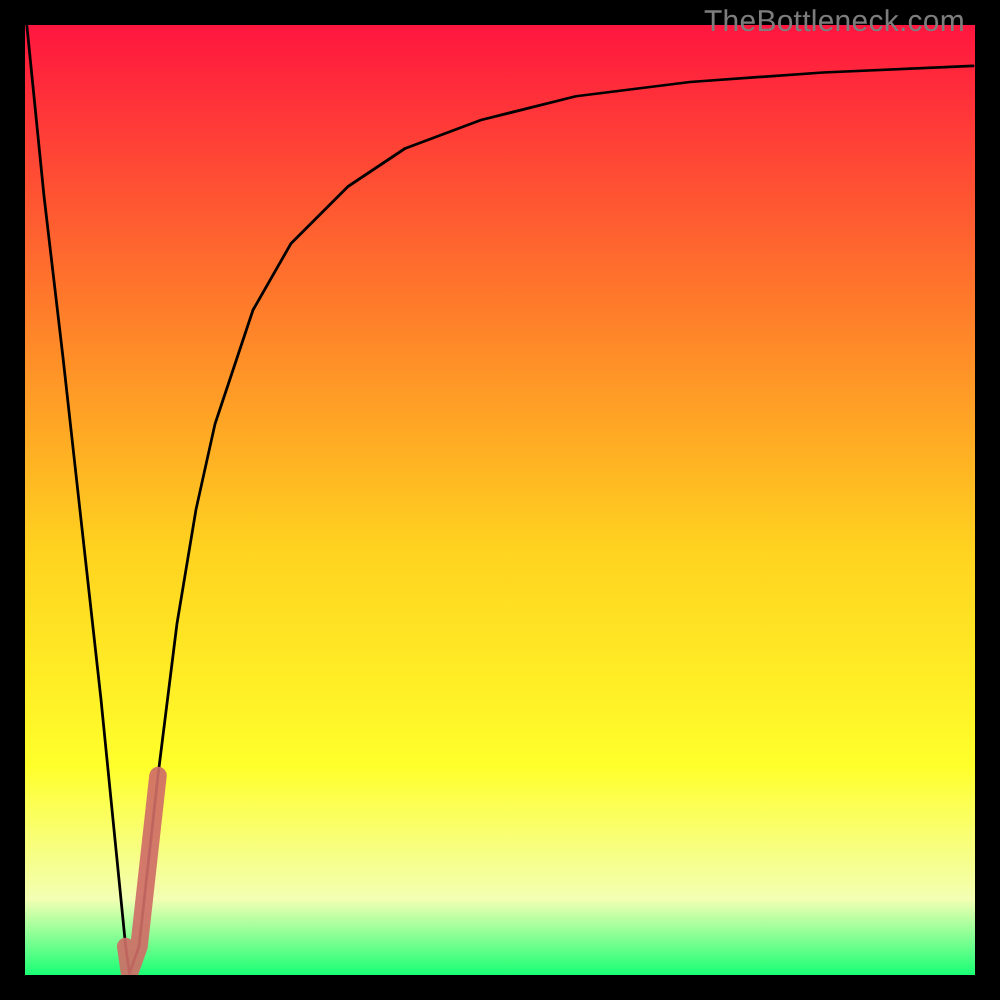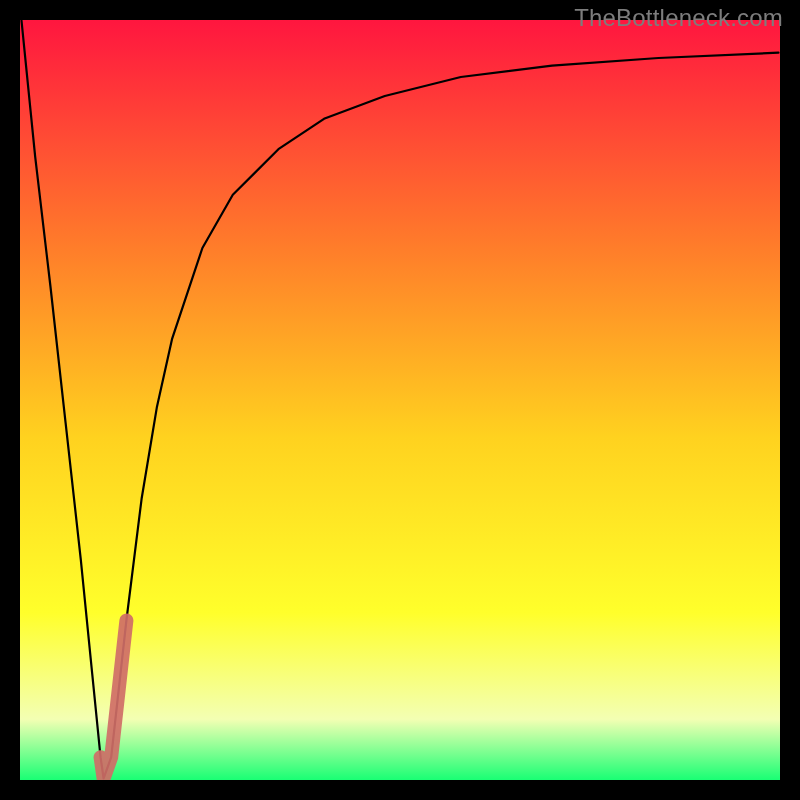--- a/index.html
+++ b/index.html
@@ -22,21 +22,21 @@
   .plot {
     position: absolute;
     left: 0;
     top: 0;
     width: 760px;
     height: 760px;
   }
   .watermark {
     position: absolute;
     top: 4px;
-    right: 17px;
+    right: 28px;
     color: #7d7d7d;
     font-size: 24px;
     font-weight: 500;
     letter-spacing: 0.2px;
     font-family: Arial, Helvetica, sans-serif;
   }
 </style>
 </head>
 <body>
 

